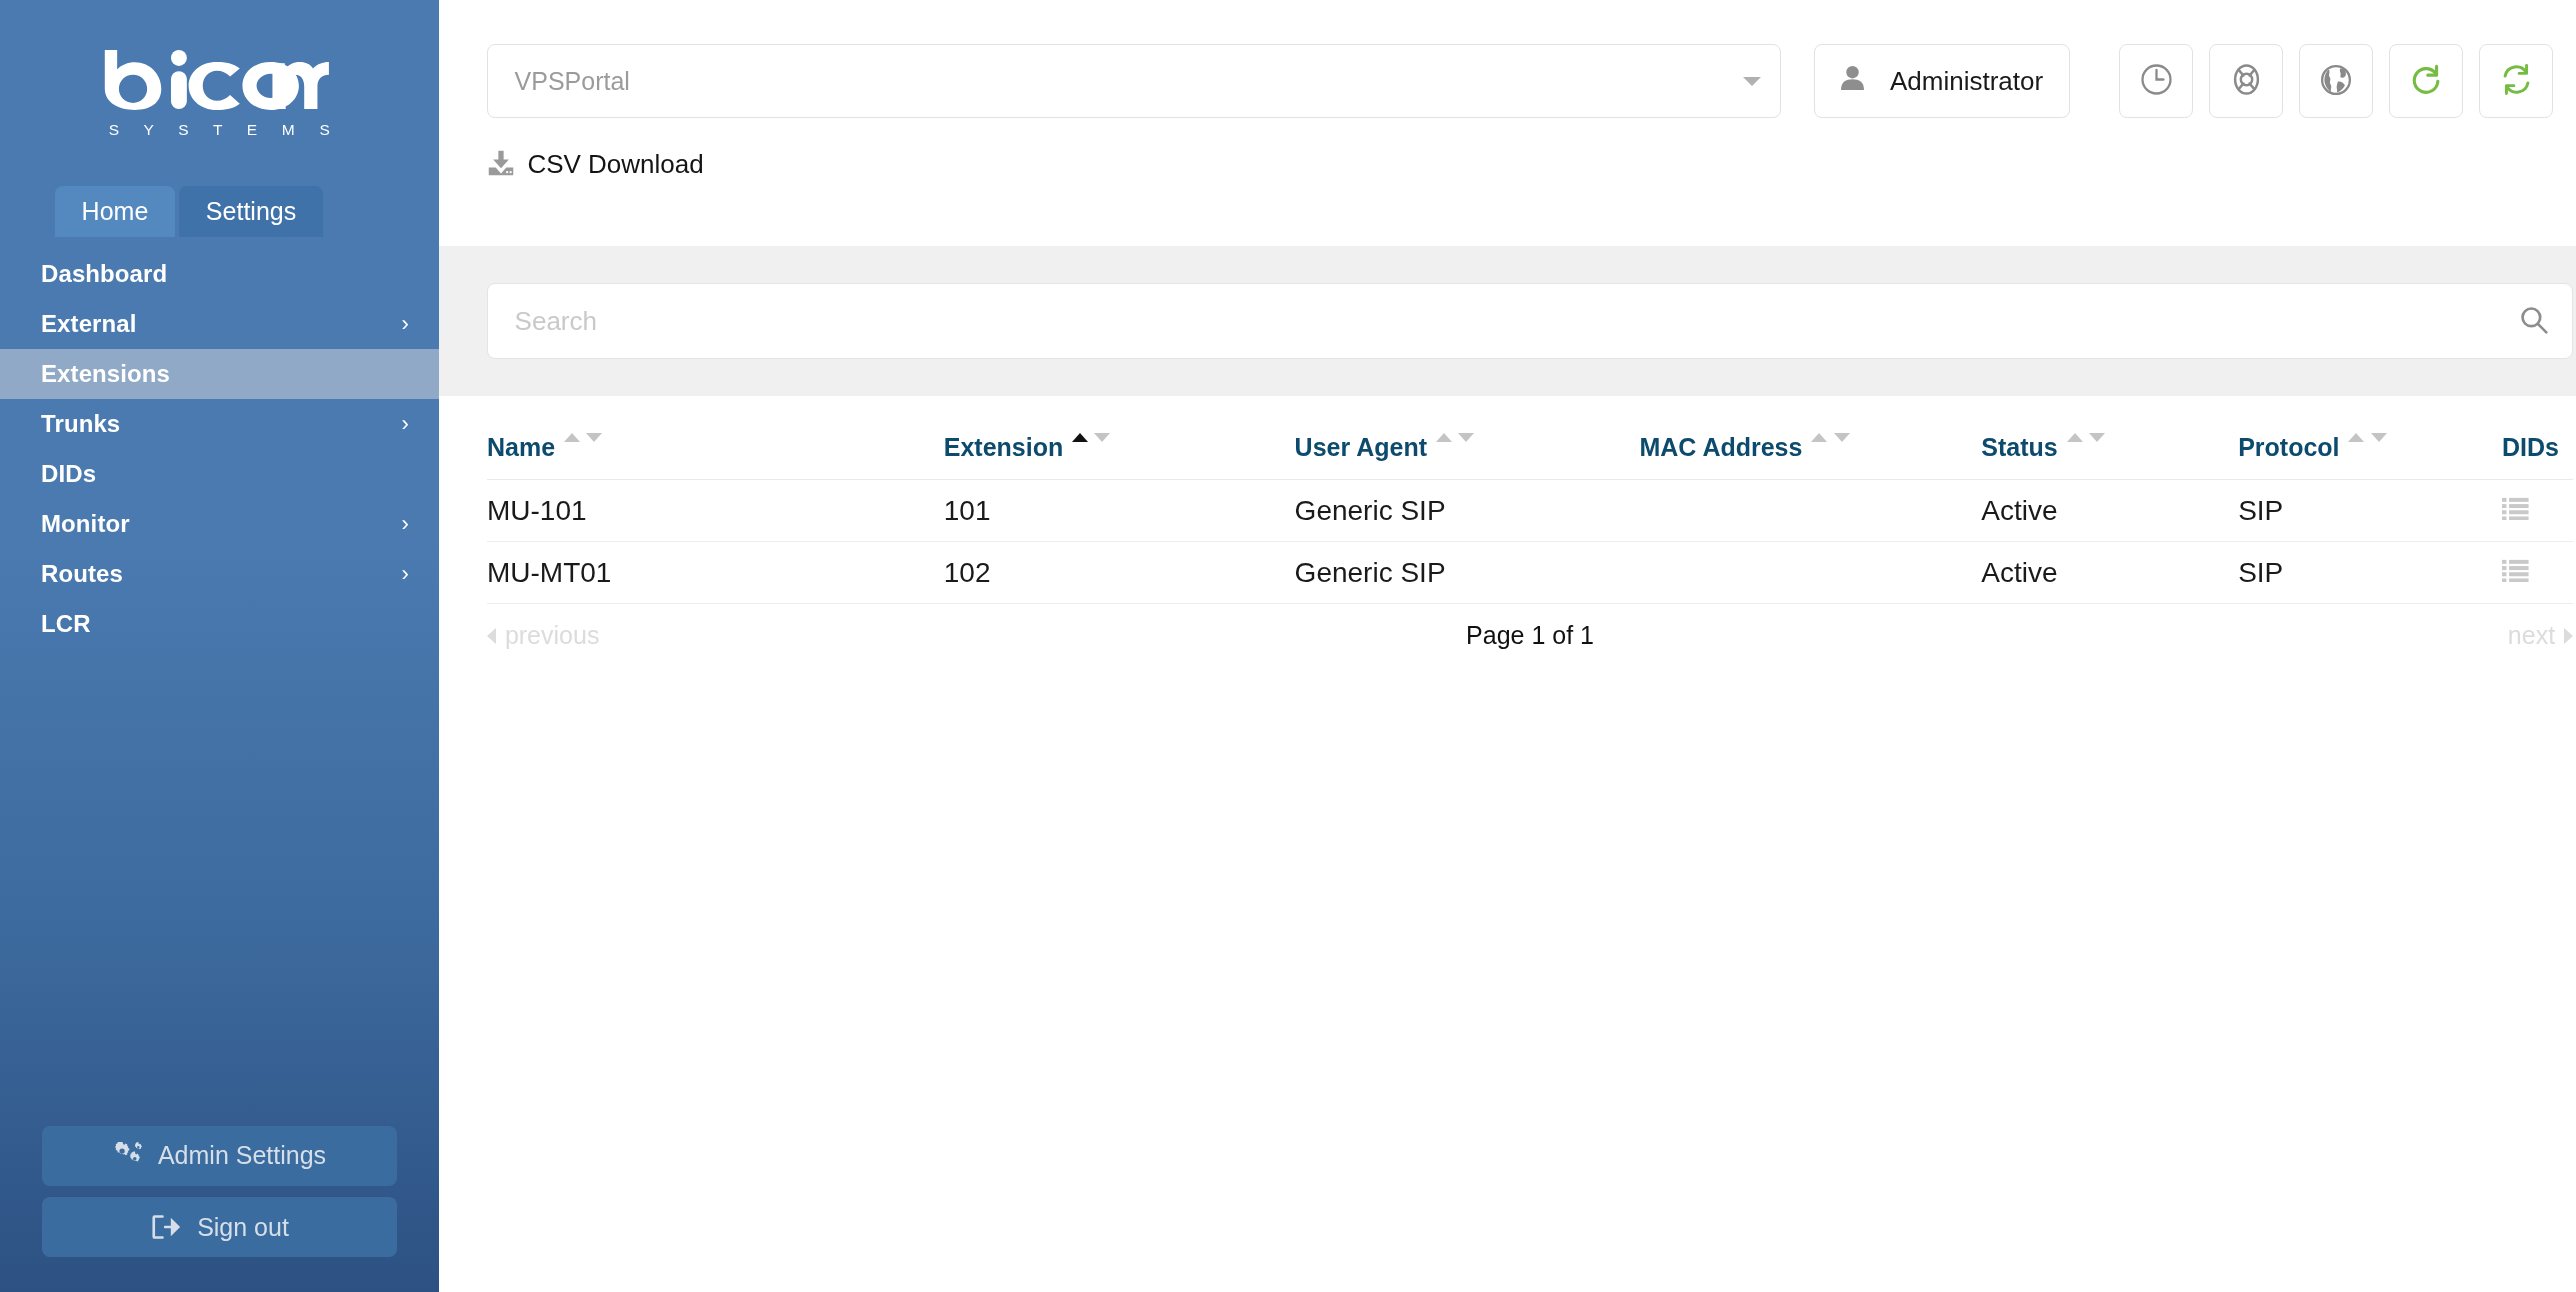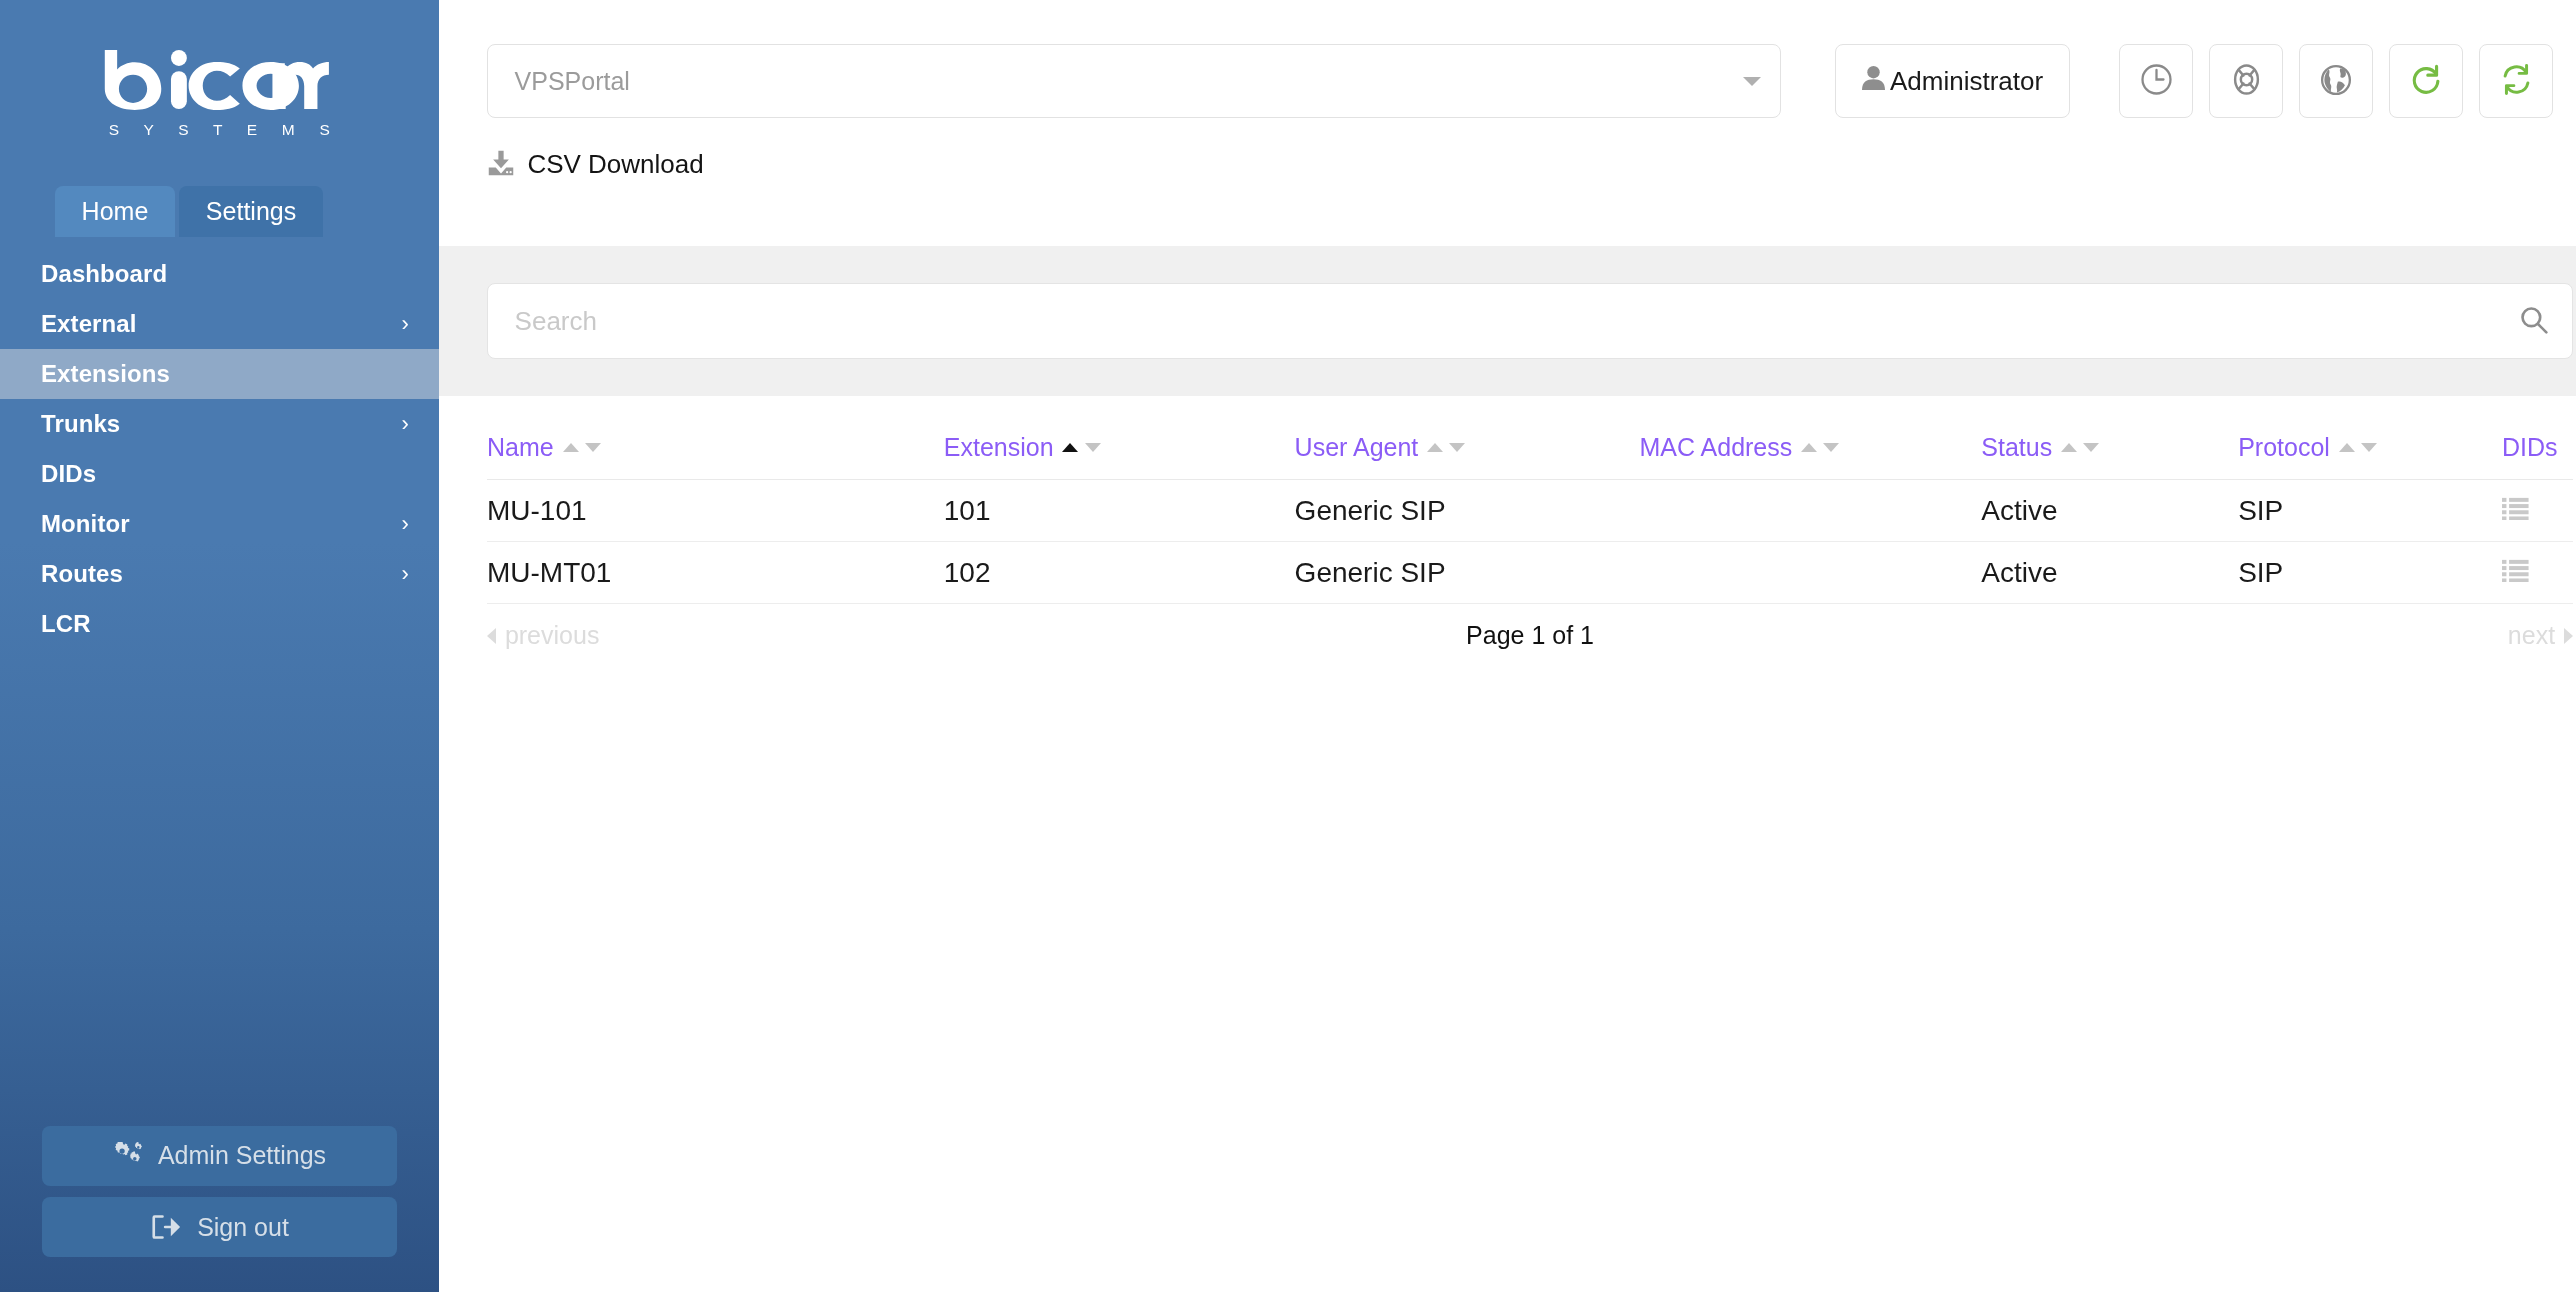--- a/index.html
+++ b/index.html
@@ -73,23 +73,23 @@
     border-radius: 8px; background: #fff; display: flex;
     align-items: center; padding: 0 19.5px 0 26.6px; position: relative;
   }
   .selectbox .sel-value { color: #9b9b9b; font-size: 25px; }
   .caret-down {
     margin-left: auto; width: 0; height: 0;
     border-left: 9.7px solid transparent; border-right: 9.7px solid transparent;
     border-top: 9.7px solid #b0b0b0;
   }
   .admin-btn {
-    margin-left: 54px; height: 74px; border: 1.4px solid #e2e2e2;
+    margin-left: 33px; height: 74px; border: 1.4px solid #e2e2e2;
     border-radius: 8px; background: #fff; display: flex; align-items: center;
-    gap: 5px; padding: 0 26px; font-size: 26px; color: #1a1a1a; white-space: nowrap;
+    gap: 26px; padding: 0 26px; font-size: 26px; color: #1a1a1a; white-space: nowrap;
   }
   .icon-group { margin-left: 49px; display: flex; gap: 16px; }
   .icon-btn {
     width: 74px; height: 74px; border: 1.4px solid #e2e2e2; border-radius: 8px;
     background: #fff; display: flex; align-items: center; justify-content: center;
   }
 
   .csv-row {
     display: flex; align-items: center; gap: 12.4px;
     padding: 23px 0 0 48px; height: 69px;
@@ -109,22 +109,22 @@
     border: none; outline: none; flex: 1 1 auto; font-size: 26px;
     color: #3a3a3a; background: transparent; font-family: "Liberation Sans", sans-serif;
   }
   .search-input::placeholder { color: #c9c9c9; }
 
   
   .table { position: absolute; left: 48px; top: 416px; width: 2086px; }
   .trow { display: flex; align-items: center; }
   .thead { height: 64px; border-bottom: 1.4px solid #e9e9e9; }
   .th {
-    font-size: 25px; font-weight: 400; color: #8b5cf6; display: flex;
-    align-items: center; gap: 8.9px; white-space: nowrap;
+    font-size: 25px; font-weight: 700; color: #0c4a6e; display: flex;
+    align-items: flex-start; gap: 8.9px; white-space: nowrap;
   }
   .sorts { display: inline-flex; align-items: center; gap: 6.2px; }
   .s-up {
     width: 0; height: 0; border-left: 8px solid transparent;
     border-right: 8px solid transparent; border-bottom: 9.7px solid #c4c4c4;
   }
   .s-up.on { border-bottom-color: #111; }
   .s-dn {
     width: 0; height: 0; border-left: 8px solid transparent;
     border-right: 8px solid transparent; border-top: 9.7px solid #c4c4c4;

